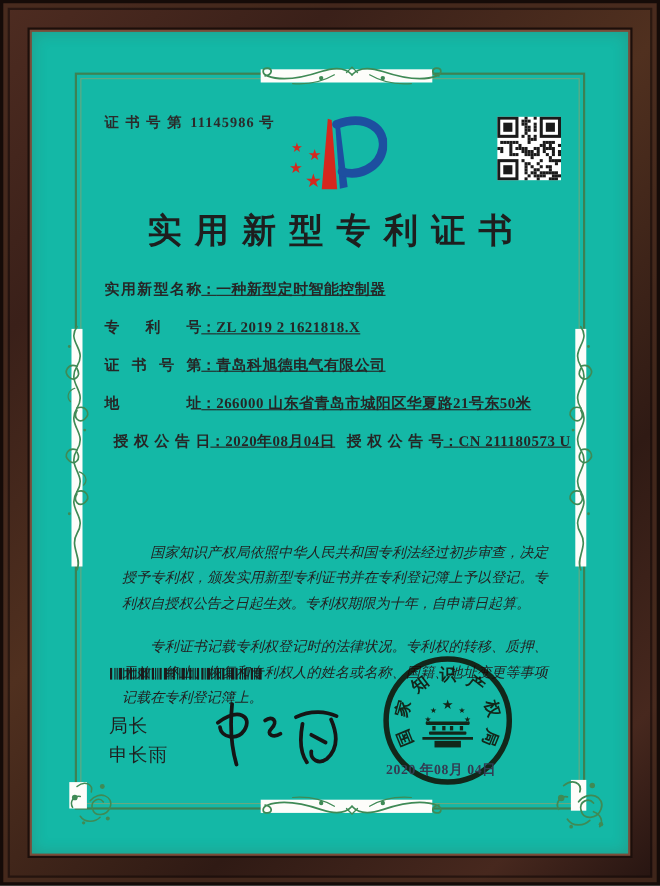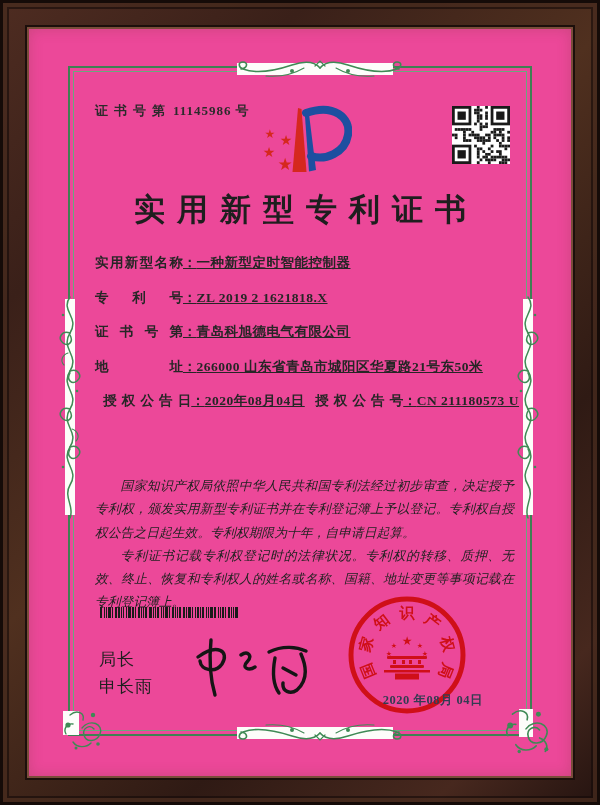--- a/index.html
+++ b/index.html
@@ -2,21 +2,21 @@
 <html><head>
 <meta charset="utf-8">
 <style>
   html,body{margin:0;padding:0;background:#555;}
   .page{position:relative;width:600px;height:805px;overflow:hidden;
         font-family:"Liberation Serif","DejaVu Serif",serif;}
   
   .frame{position:absolute;inset:0;
     background:linear-gradient(135deg,#4e2c21 0%,#3a2019 22%,#50301f 45%,#2f1a14 70%,#47281e 88%,#241310 100%);
     box-shadow:inset 0 0 0 3px #150b08, inset 0 0 0 7px rgba(130,80,55,.35), inset 0 0 0 9px rgba(20,10,8,.6);}
-  .paper{position:absolute;left:29px;top:29px;right:29px;bottom:29px;background:#ec4899;
+  .paper{position:absolute;left:29px;top:29px;right:29px;bottom:29px;background:#14b8a6;
     box-shadow:0 0 0 2px #7a4d3a, 0 0 0 4px #1c0f0b, inset 0 0 14px rgba(90,55,35,.22);}
   
   .gb{position:absolute;border-style:solid;border-color:#3d8153;pointer-events:none;}
   .gb.outer{left:39px;top:37px;width:460px;height:666px;border-width:2.5px;}
   .gb.inner{left:44px;top:42px;width:452px;height:658px;border-width:1px;border-color:#6aa87e;}
   .patch{position:absolute;background:#fdfdfa;}
   .deco{position:absolute;}
   
   .certno{position:absolute;left:66px;top:73px;font-size:13px;color:#2b2b2b;font-weight:600;}
   .certno .cn{letter-spacing:6px;}
@@ -25,25 +25,25 @@
   .title{position:absolute;left:0;right:0;top:160px;text-align:center;font-size:31px;font-weight:700;
          color:#1e1e1e;letter-spacing:12px;text-indent:12px;}
   .fields{position:absolute;left:66px;top:226px;width:424px;font-size:13.5px;color:#262626;font-weight:600;text-decoration:underline;}
   .frow{margin-bottom:19.5px;white-space:nowrap;line-height:15px;}
   .flabel{display:inline-block;width:88px;text-align:justify;text-align-last:justify;}
   .fvalue{letter-spacing:.5px;}
   .grant{display:flex;justify-content:flex-end;}
   .grant .pair1{width:212px;}
   .paras{position:absolute;left:66px;top:446px;width:419px;font-size:12.8px;line-height:1.82;
          color:#222;text-align:justify;font-style:italic;font-weight:500;}
-  .paras p{margin:0;text-indent:2em;}
+  .paras p{margin:16px;text-indent:2em;}
   .signer{position:absolute;left:70px;top:617px;font-family:"Liberation Sans","DejaVu Sans",sans-serif;
           font-size:17px;color:#1f1f1f;line-height:27px;letter-spacing:1px;}
-  .sealdate{position:absolute;left:322px;top:663px;width:116px;text-align:right;font-size:12.5px;
-            font-weight:700;color:#333c52;letter-spacing:.5px;z-index:6;margin-left:16px;}
+  .sealdate{position:absolute;left:322px;top:663px;width:116px;text-align:left;font-size:12.5px;
+            font-weight:700;color:#333c52;letter-spacing:.5px;z-index:6;}
   svg{display:block;}
   .sig{position:absolute;left:154px;top:601px;z-index:3;}
   .seal{position:absolute;left:316px;top:564px;z-index:5;mix-blend-mode:multiply;opacity:.95;}
   .logo{position:absolute;left:219px;top:69px;}
   .qr{position:absolute;left:423px;top:77px;}
   .barcode{position:absolute;left:71px;top:578px;}
 </style>
 </head>
 <body>
 

